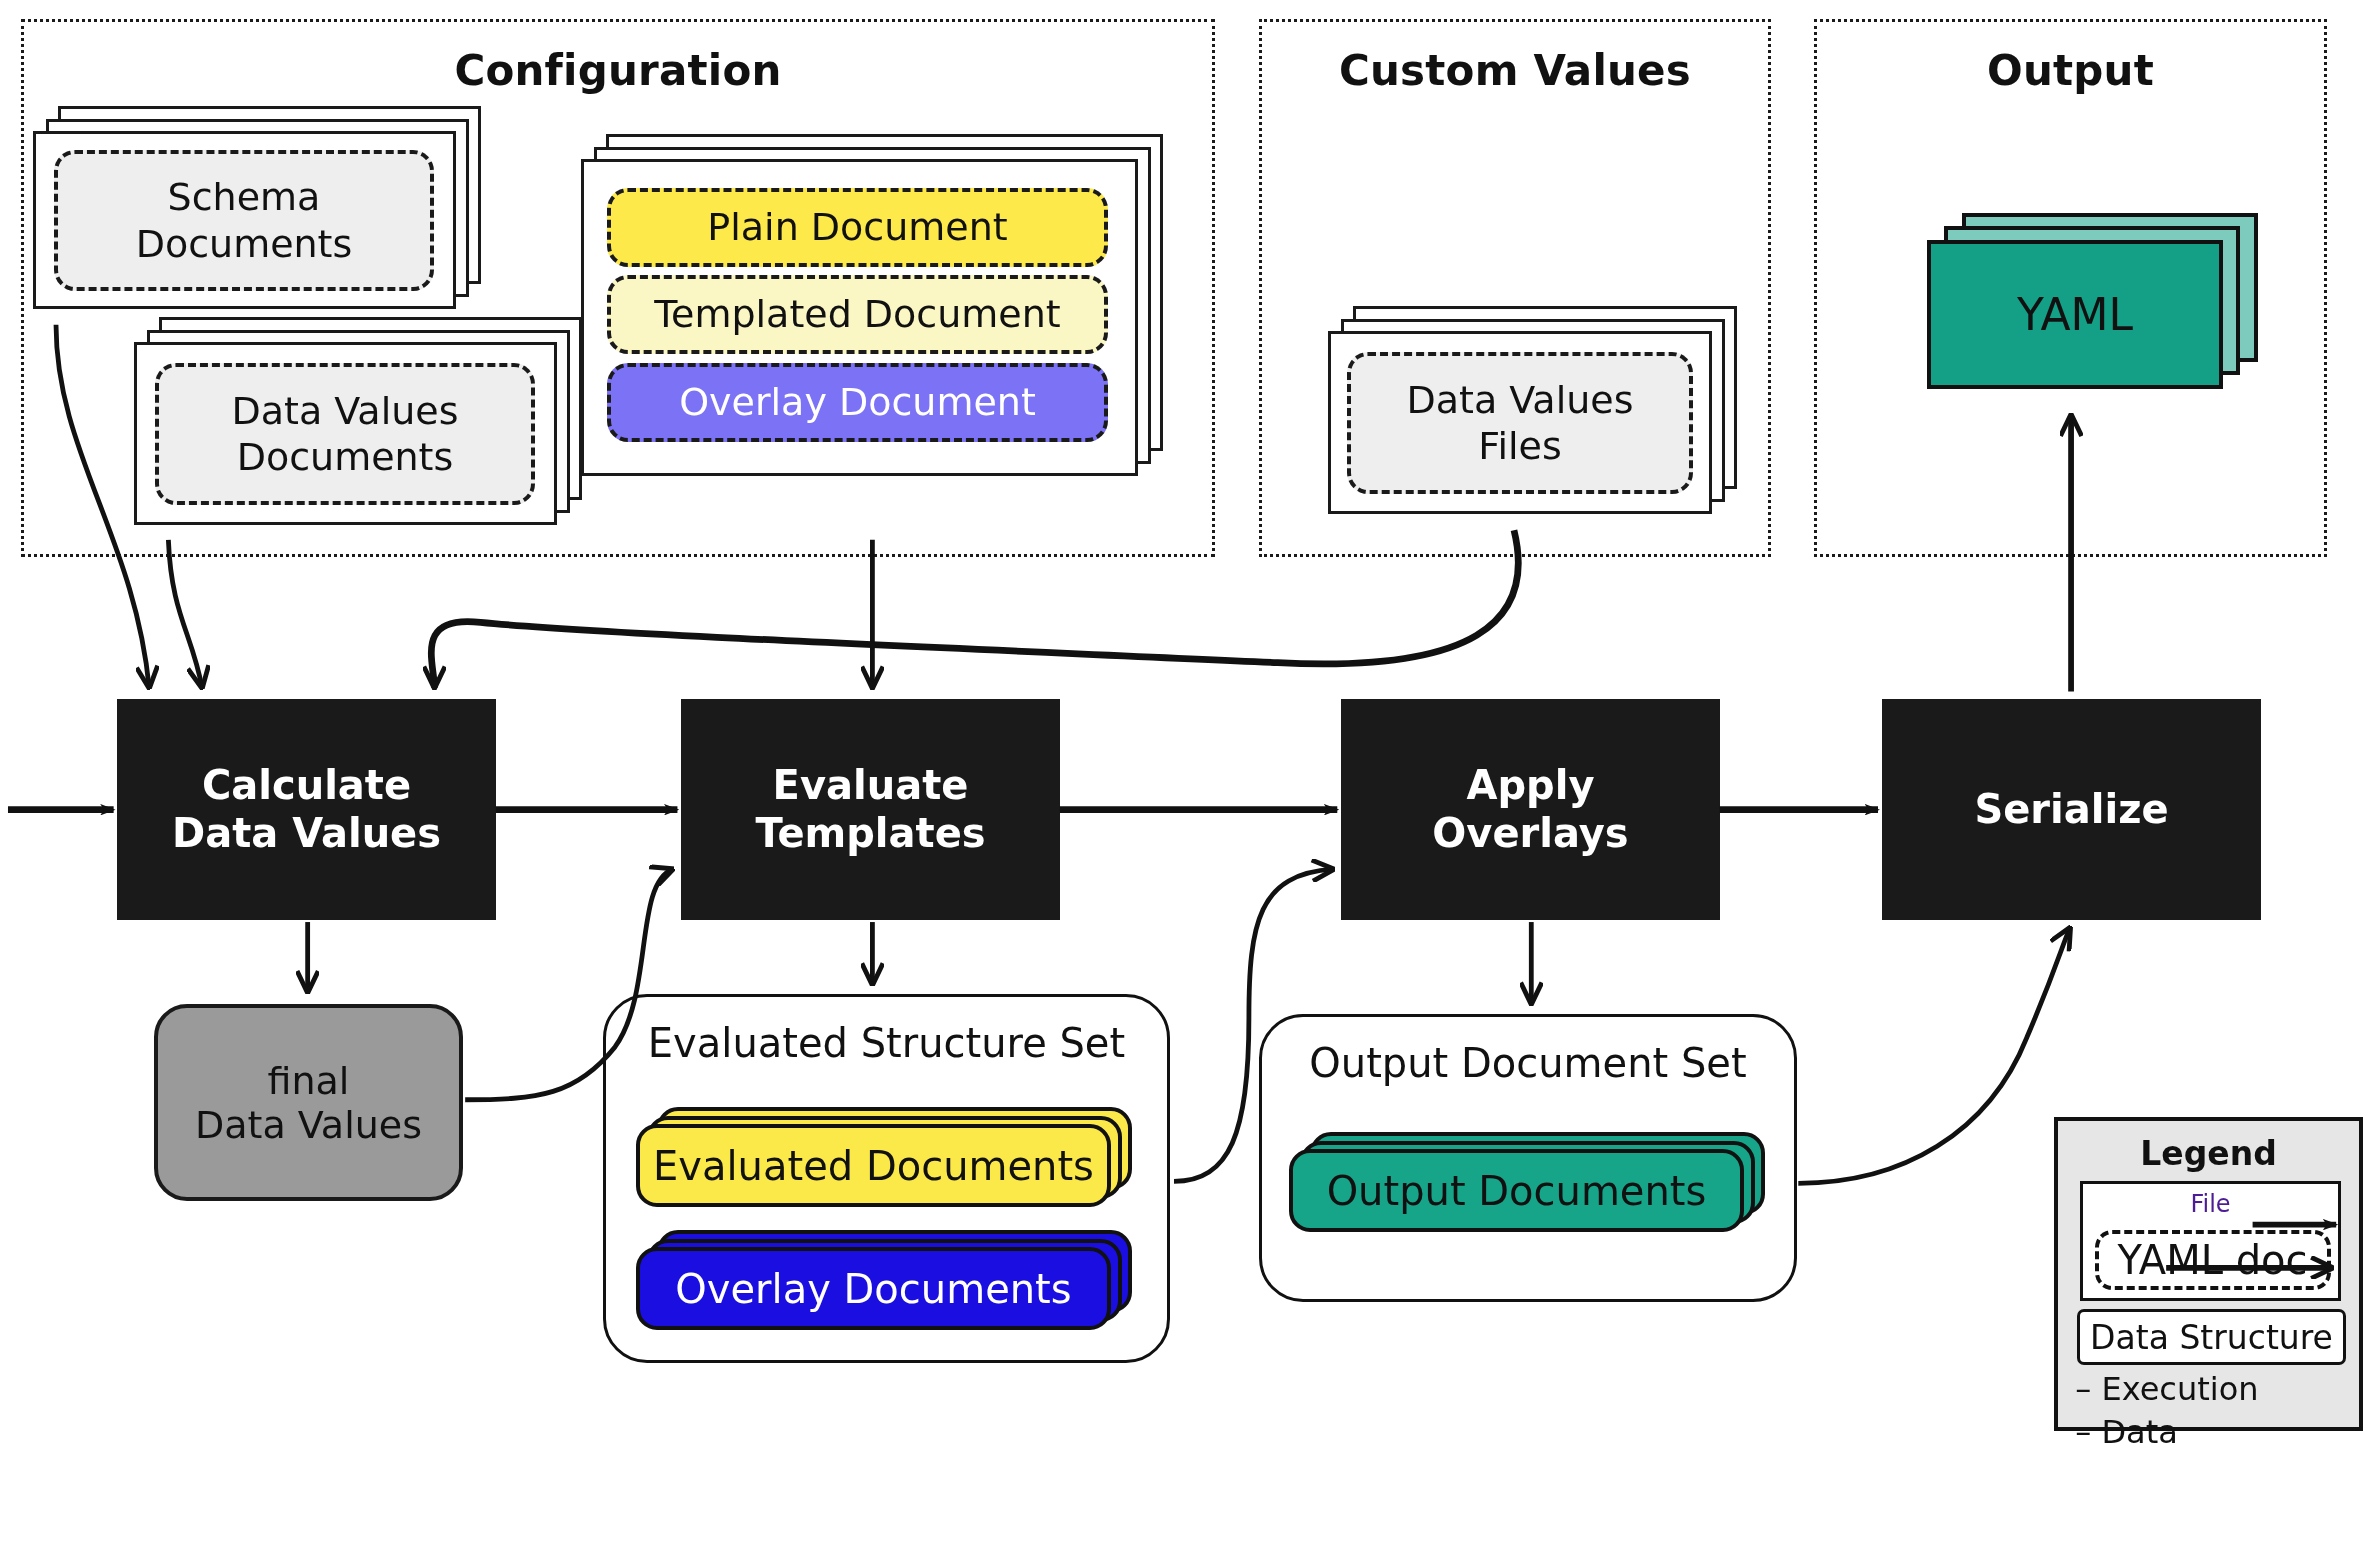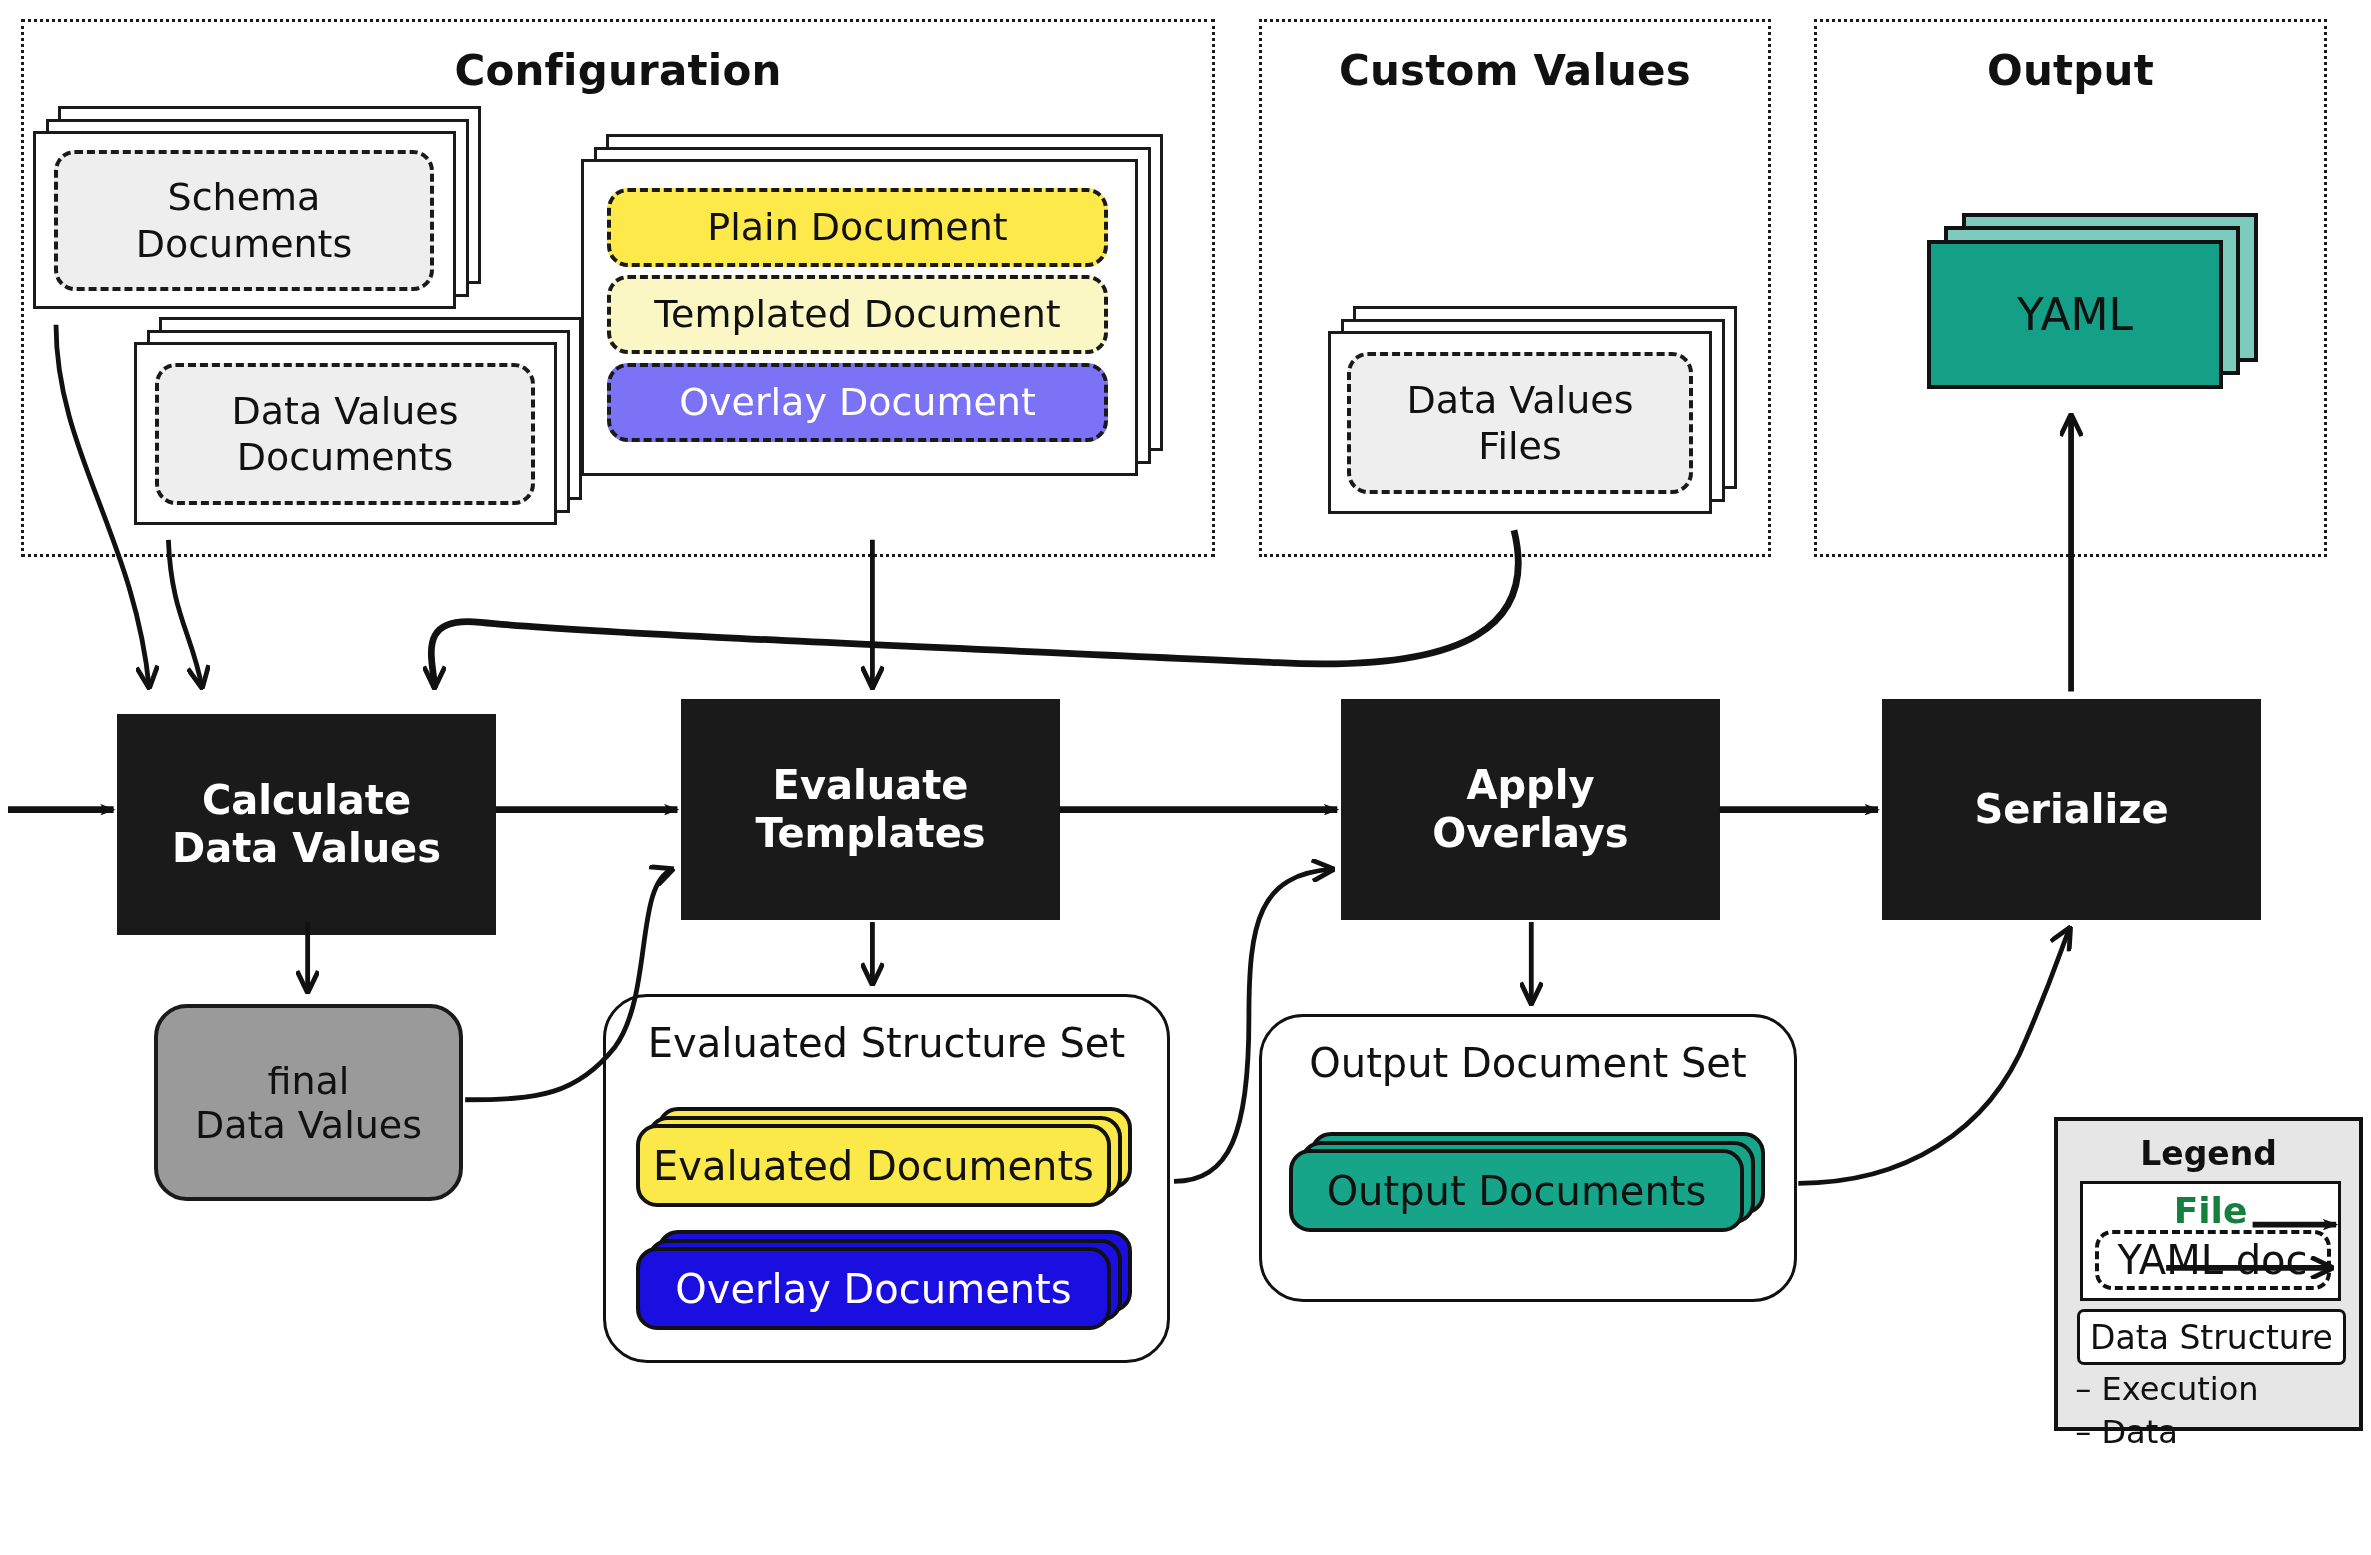--- a/index.html
+++ b/index.html
@@ -49,21 +49,21 @@
   .ystack .lay.y1{left:0;top:27px;display:flex;align-items:center;justify-content:center;font-size:44px;color:#111;}
 
   
   .setbox{position:absolute;border:3.8px solid #111;border-radius:44px;box-sizing:border-box;background:#fff;}
   .set-title{position:absolute;width:100%;text-align:center;font-size:40px;color:#111;}
 
   
   .legend{position:absolute;background:#e6e6e6;border:4.8px solid #111;box-sizing:border-box;}
   .legend-title{position:absolute;width:100%;text-align:center;font-weight:bold;font-size:33px;color:#111;}
   .legend-file{position:absolute;border:3.8px solid #111;background:#fff;box-sizing:border-box;}
-  .legend-file-label{position:absolute;width:100%;text-align:center;font-size:36px;color:#15803d;font-weight:bold;}
+  .legend-file-label{position:absolute;width:100%;text-align:center;font-size:24px;color:#4c1d95;}
   .legend-ydoc{position:absolute;border:4.8px dashed #111;border-radius:17.3px;box-sizing:border-box;
                display:flex;align-items:center;justify-content:center;font-size:40px;color:#111;background:#fff;}
   .legend-ds{position:absolute;border:3.8px solid #111;border-radius:7px;box-sizing:border-box;background:#fff;
              display:flex;align-items:center;justify-content:center;font-size:33px;color:#111;}
   .legend-row{position:absolute;font-size:32px;color:#111;white-space:nowrap;}
 </style>
 </head>
 <body>
 
 <div id="stage">
@@ -127,21 +127,21 @@
   </div>
 
   <div class="ystack" style="left:1927px;top:213px;width:346px;height:192px;">
     <div class="lay y3" style="width:296px;height:149px;background:#7ccbbd;"></div>
     <div class="lay y2" style="width:296px;height:149px;background:#7ccbbd;"></div>
     <div class="lay y1" style="width:296px;height:149px;background:#14a086;">
       <span>YAML</span>
     </div>
   </div>
 
-  <div class="proc" style="left:117px;top:714px;width:379px;height:221px;">
+  <div class="proc" style="left:117px;top:699px;width:379px;height:221px;">
     <span><span>Calculate</span><br>
     <span>Data Values</span></span>
   </div>
 
   <div class="proc" style="left:681px;top:699px;width:379px;height:221px;">
     <span><span>Evaluate</span><br>
     <span>Templates</span></span>
   </div>
 
   <div class="proc" style="left:1341px;top:699px;width:379px;height:221px;">

